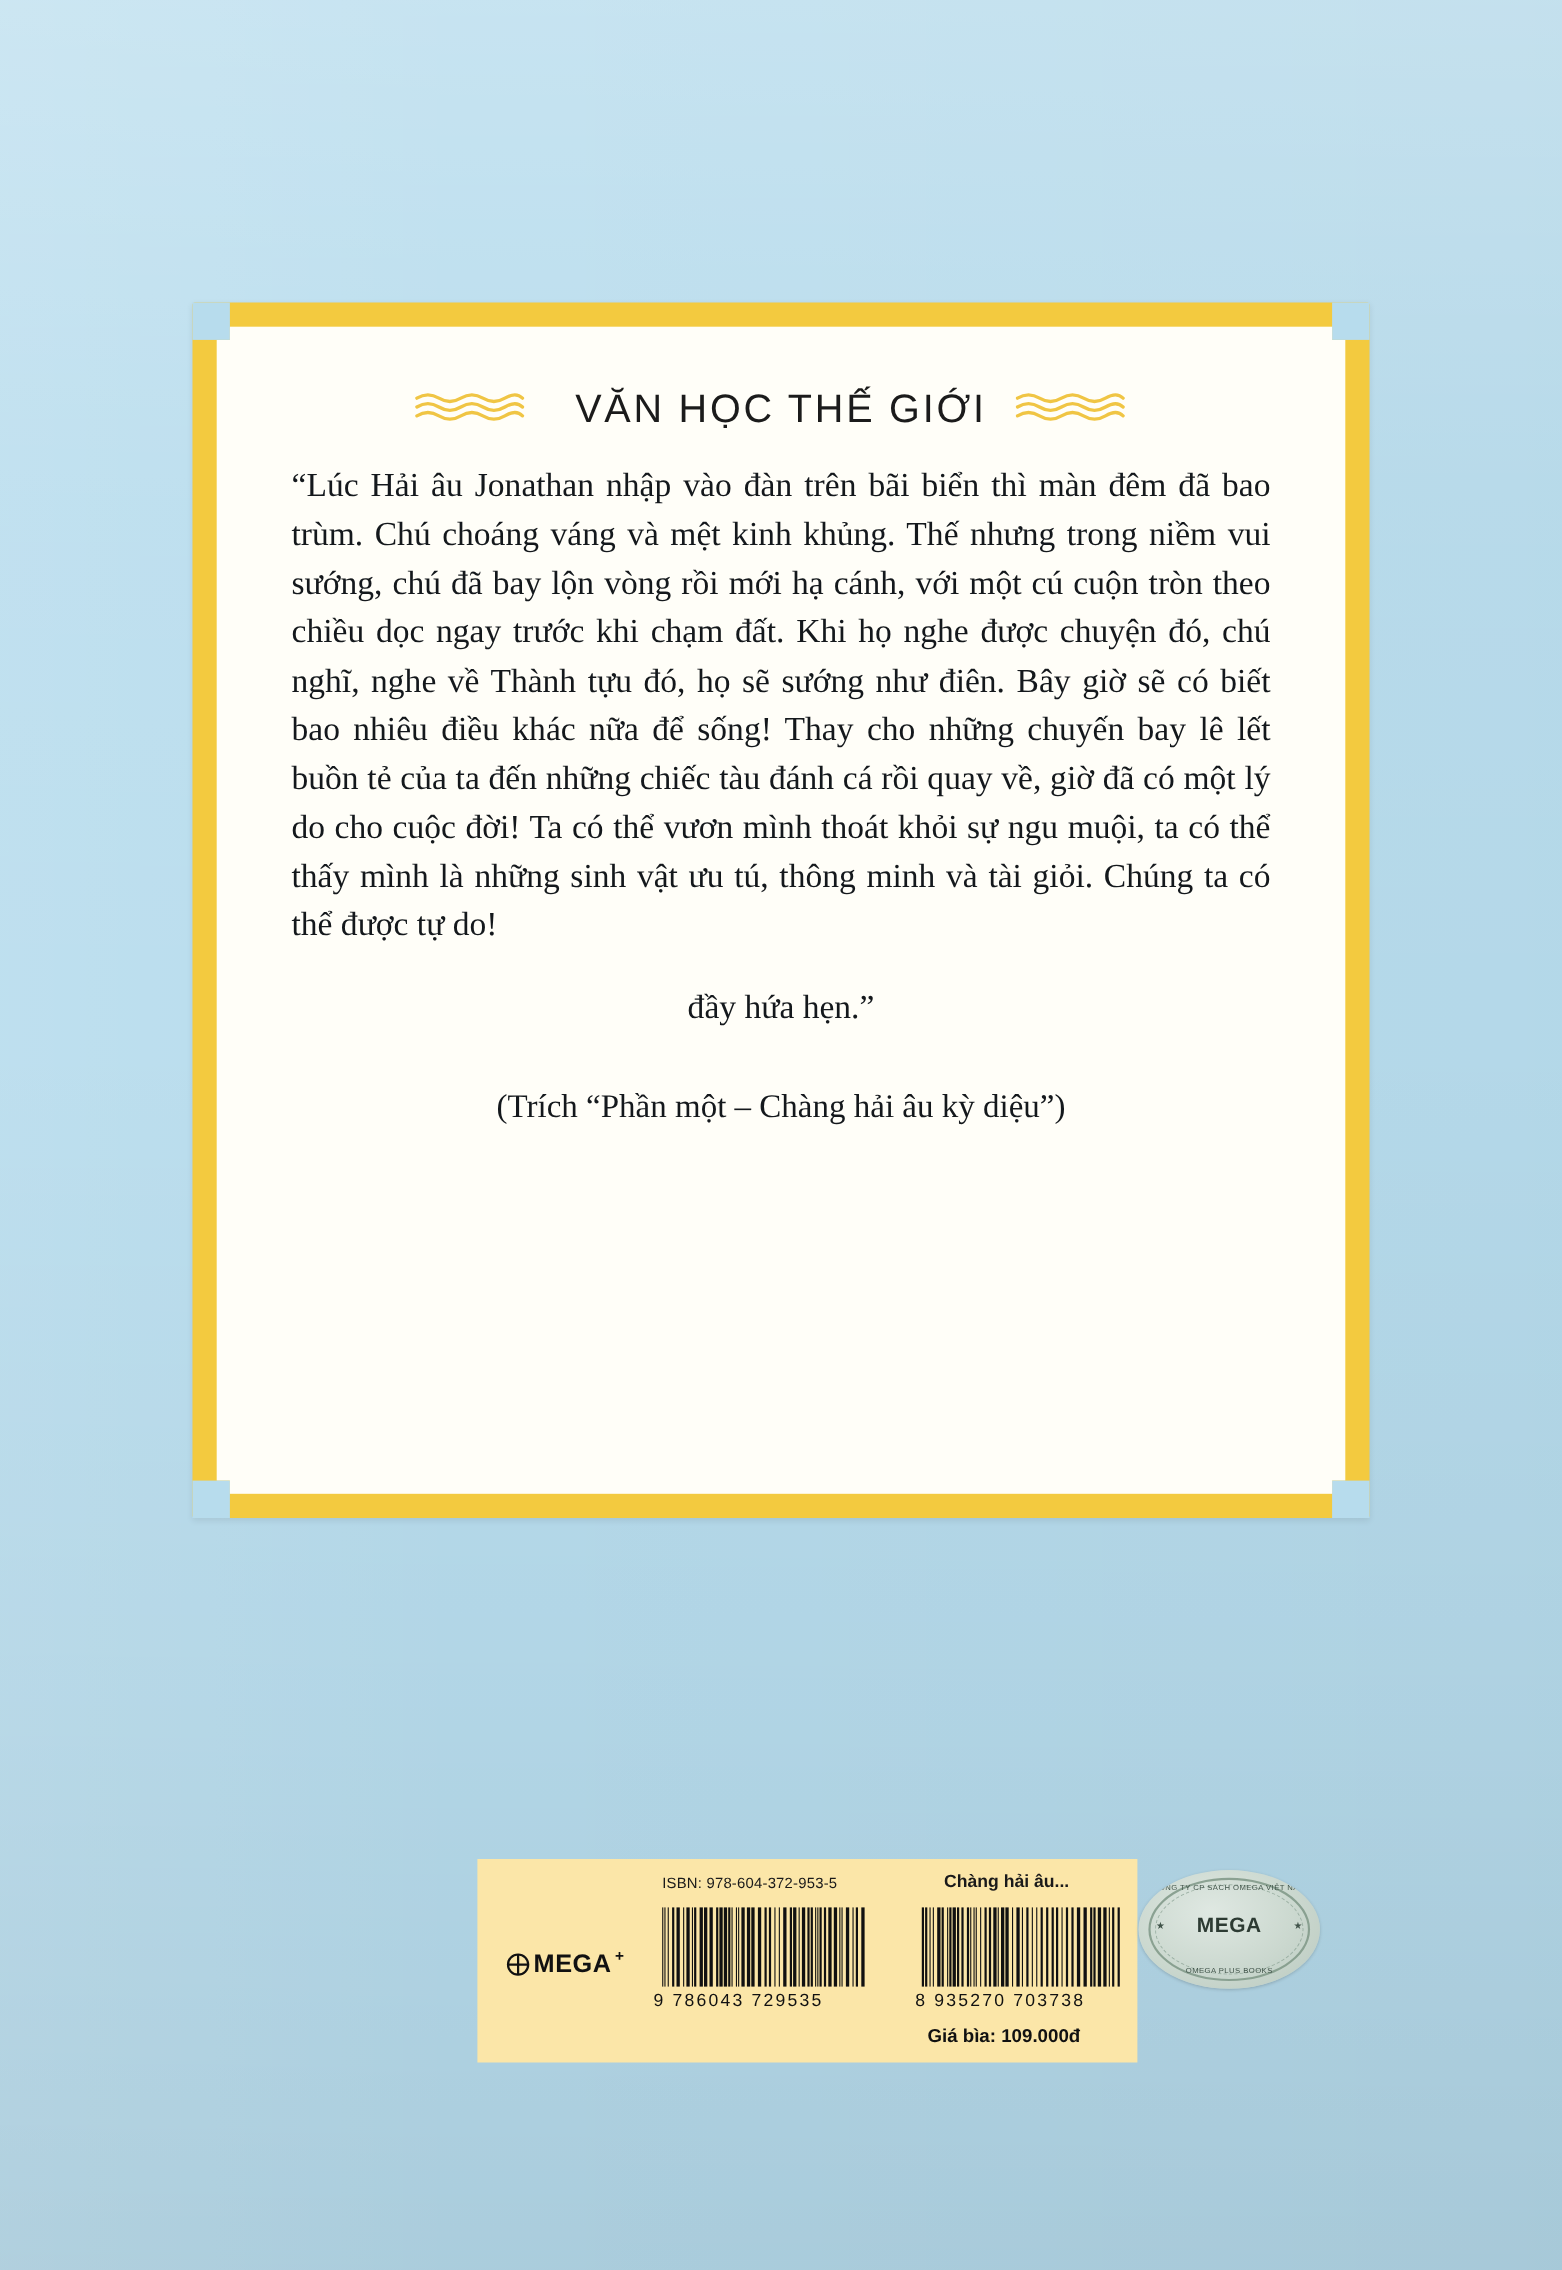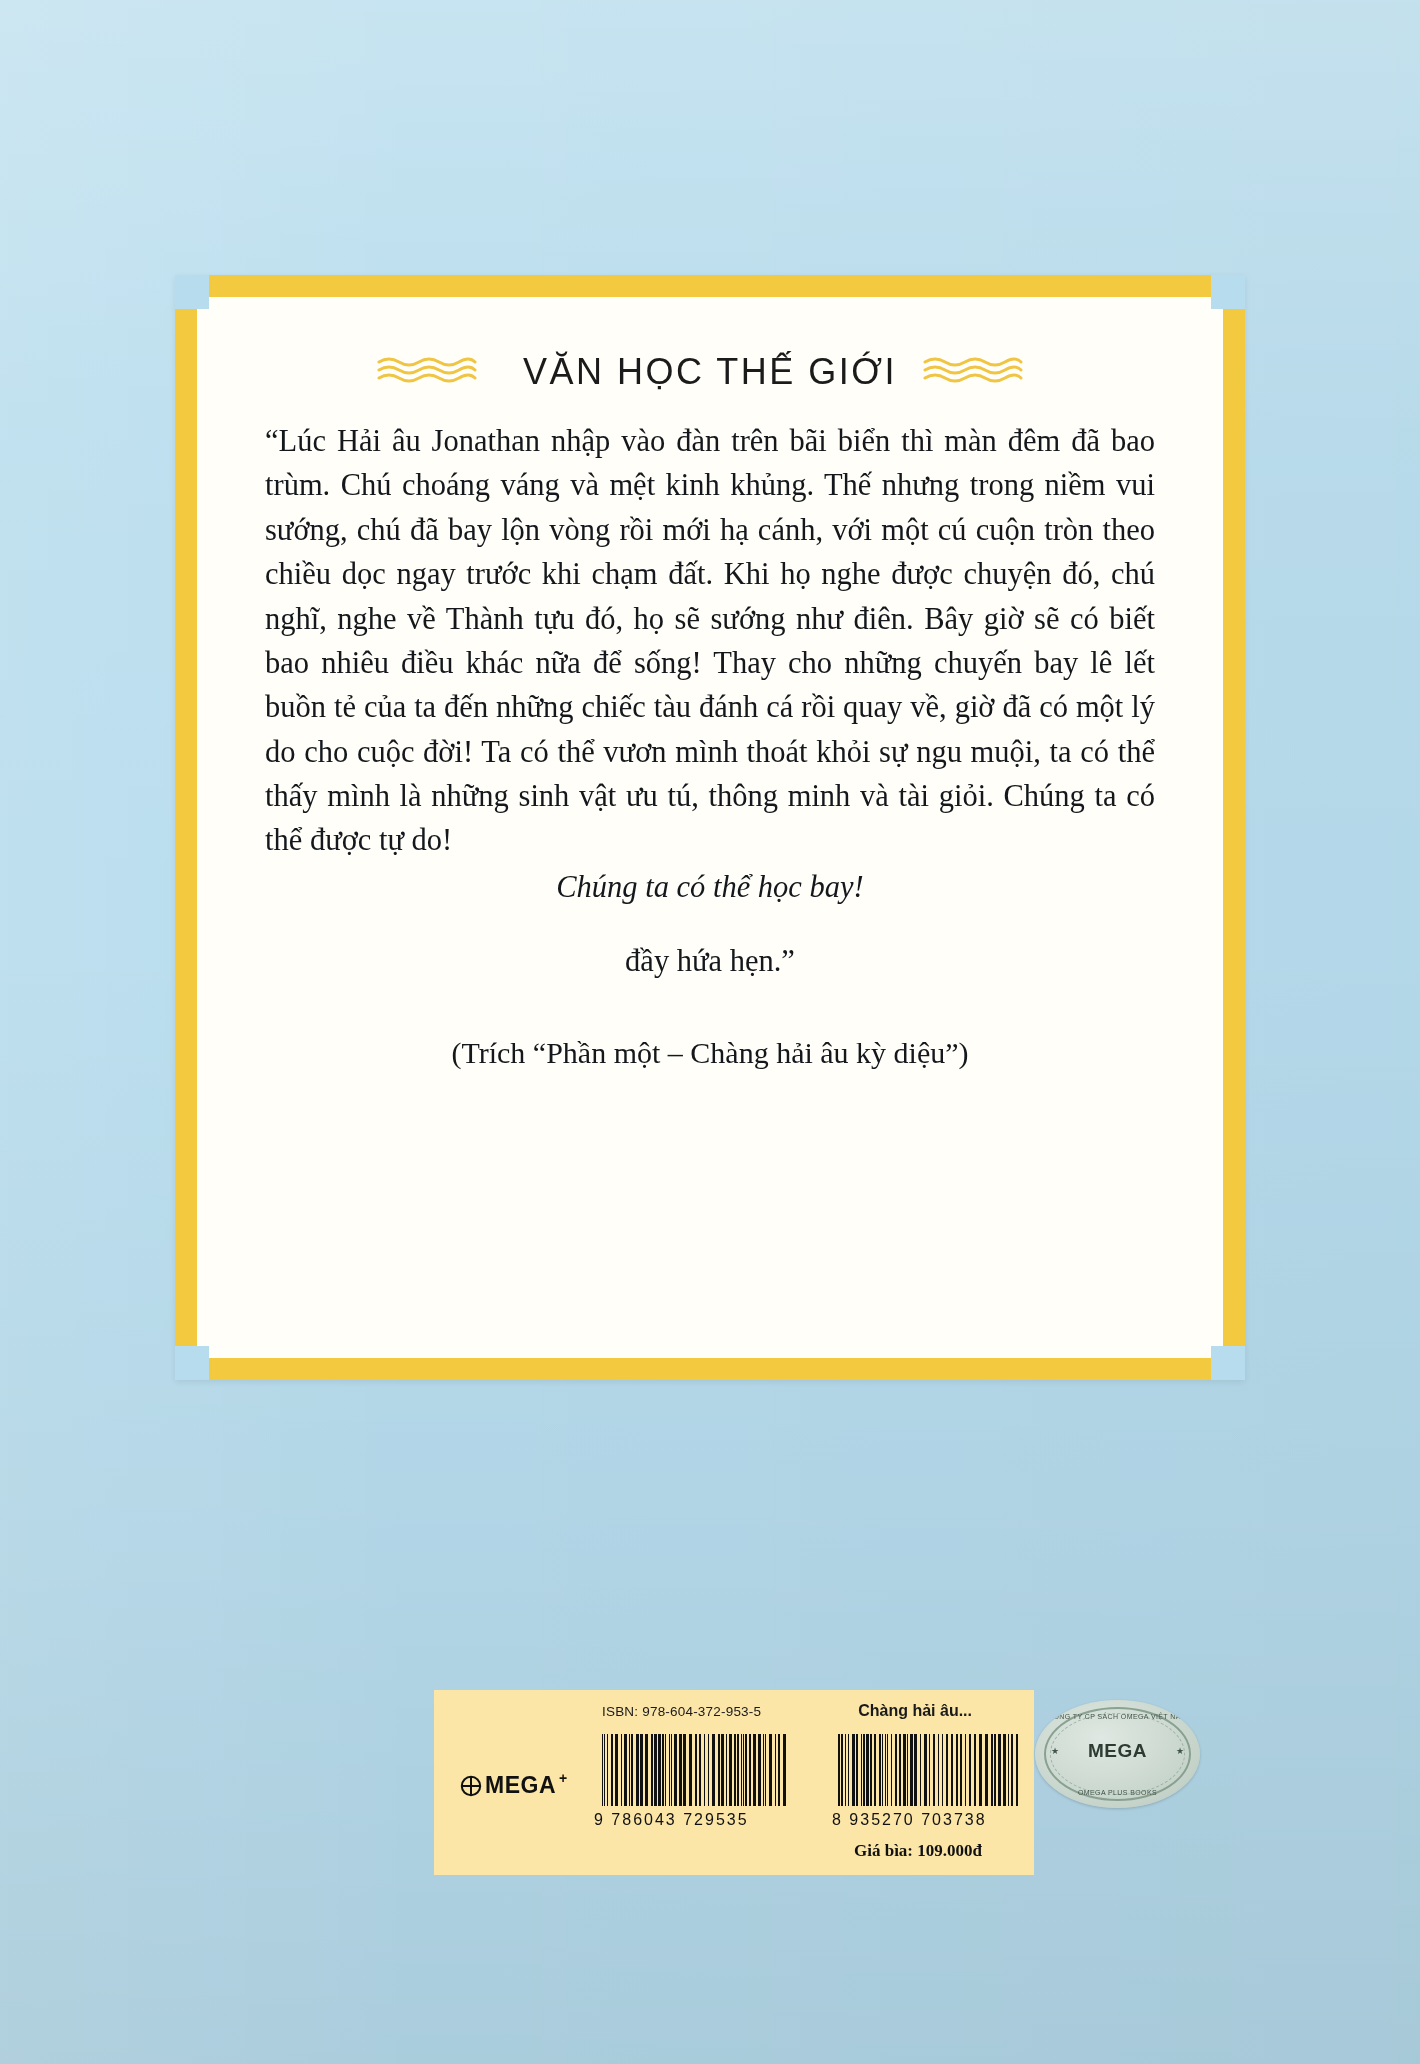--- a/index.html
+++ b/index.html
@@ -192,21 +192,21 @@
     letter-spacing: 2px;
     color: #111;
     white-space: nowrap;
   }
   #bcd1 { left: 160px; top: 121px; }
   #bcd2 { left: 398px; top: 121px; }
   .price {
     position: absolute;
     right: 52px;
     bottom: 14px;
-    font-family: Liberation Serif, serif;
+    font-family: Liberation Sans, sans-serif;
     font-size: 17px;
     font-weight: bold;
     color: #111;
     margin-left: 33px;
   }
 
   
   .seal {
     position: absolute;
     left: 1035px;
@@ -290,21 +290,20 @@
         <g fill="none" stroke="#f0c544" stroke-width="3" stroke-linecap="round">
           <path d="M2 7 q10 -6 20 0 q10 6 20 0 q10 -6 20 0 q10 6 20 0 q10 -6 16 0"></path>
           <path d="M2 15 q10 -6 20 0 q10 6 20 0 q10 -6 20 0 q10 6 20 0 q10 -6 16 0"></path>
           <path d="M2 23 q10 -6 20 0 q10 6 20 0 q10 -6 20 0 q10 6 20 0 q10 -6 16 0"></path>
         </g>
       </svg>
     </div>
 
     <div class="quote-body">
       <span>“Lúc Hải âu Jonathan nhập vào đàn trên bãi biển thì màn đêm đã bao trùm. Chú choáng váng và mệt kinh khủng. Thế nhưng trong niềm vui sướng, chú đã bay lộn vòng rồi mới hạ cánh, với một cú cuộn tròn theo chiều dọc ngay trước khi chạm đất. Khi họ nghe được chuyện đó, chú nghĩ, nghe về Thành tựu đó, họ sẽ sướng như điên. Bây giờ sẽ có biết bao nhiêu điều khác nữa để sống! Thay cho những chuyến bay lê lết buồn tẻ của ta đến những chiếc tàu đánh cá rồi quay về, giờ đã có một lý do cho cuộc đời! Ta có thể vươn mình thoát khỏi sự ngu muội, ta có thể thấy mình là những sinh vật ưu tú, thông minh và tài giỏi. Chúng ta có thể được tự do!</span>
-      <span class="italic-line">Chúng ta có thể học bay!</span>
     </div>
 
     <div class="closing-lines">
       <span>đầy hứa hẹn.”</span>
     </div>
 
     <div class="attribution">(Trích “Phần một – Chàng hải âu kỳ diệu”)</div>
   </div>
 </div>
 

